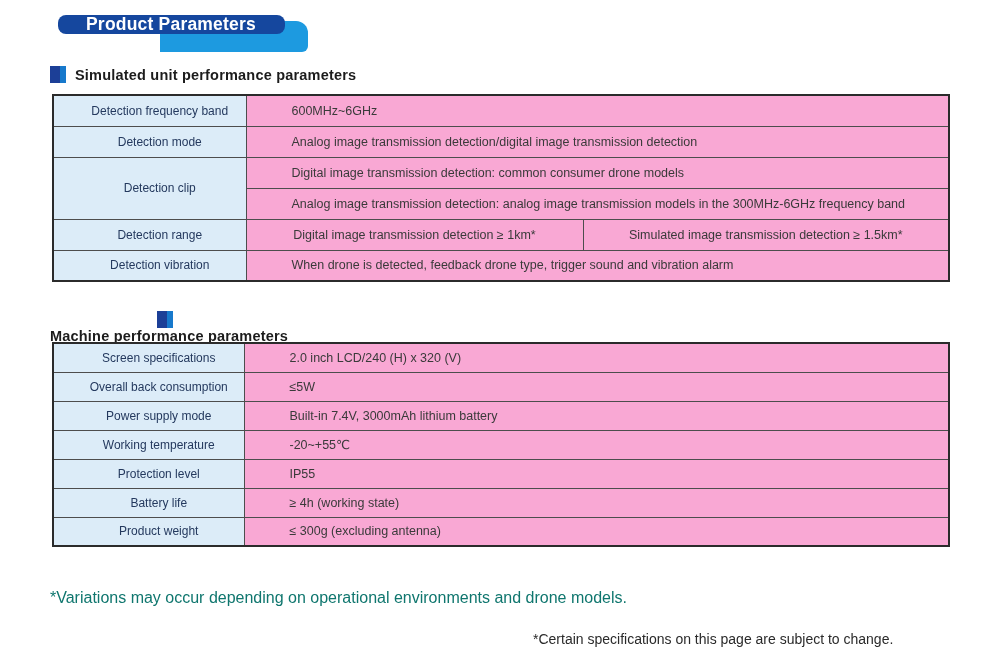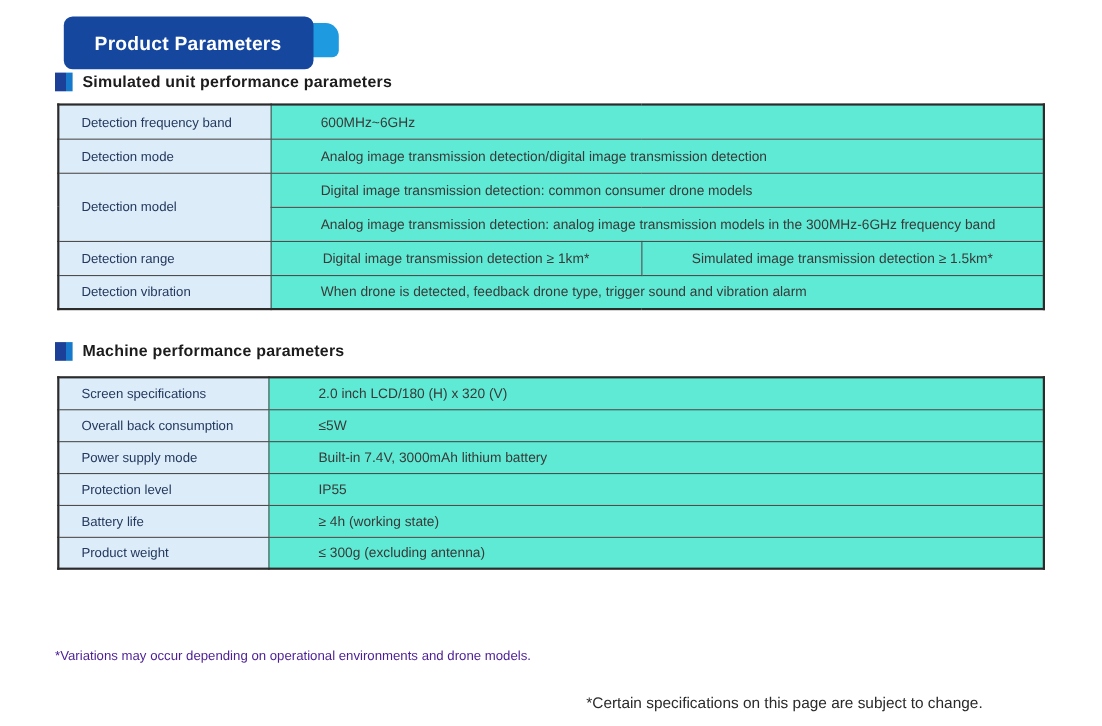--- a/index.html
+++ b/index.html
@@ -10,69 +10,69 @@
     color: #333;
   }
   .page { position: absolute; inset: 0; background: #fff; }
 
   
   .banner-light {
     position: absolute; left: 160px; top: 21px; width: 148px; height: 31px;
     background: #1d9ae0; border-radius: 0 12px 6px 0;
   }
   .banner-dark {
-    position: absolute; left: 58px; top: 15px; width: 227px; height: 48px;
+    position: absolute; left: 58px; top: 15px; width: 227px; height: 19px;
     background: #15479e; border-radius: 8px;
     display: flex; align-items: center; padding-left: 28px;
   }
   .banner-dark .banner-title {
     color: #ffffff; font-size: 17.5px; font-weight: bold; letter-spacing: 0.2px;
   }
 
   
   .section-header { position: absolute; left: 50px; display: flex; align-items: center; }
   .section-header .sq-icon {
     width: 16px; height: 17px; margin-right: 9px; flex: 0 0 auto;
     background: linear-gradient(to right, #1c3f97 0 60%, #1779cc 60% 100%);
   }
   .section-header .section-title {
     font-size: 14.5px; font-weight: bold; color: #1c1c1c; letter-spacing: 0.2px;
   }
   #sec1-header { top: 66px; }
-  #sec2-header { top: 311px; }
+  #sec2-header { top: 311px; flex-direction: column; }
 
   
   table.spec {
     position: absolute; left: 52px; width: 896px;
     border-collapse: collapse; table-layout: fixed;
     border: 2px solid #2b2b2b;
   }
   #detection-table { top: 94px; }
   #machine-table   { top: 342px; }
   table.spec th, table.spec td {
     border: 1px solid #4d4d4d;
     font-weight: normal;
     vertical-align: middle;
   }
   table.spec th {
     background: #dcecf8; color: #24395e;
-    font-size: 12px; text-align: left; padding-left: 20px;
+    font-size: 12px; text-align: center; padding-left: 20px;
   }
   table.spec td {
-    background: #5eead4; color: #3a3a3a;
+    background: #f9a8d4; color: #3a3a3a;
     font-size: 12.5px; text-align: left; padding-left: 45px;
   }
   table.spec td.center { text-align: center; padding-left: 0; }
   #detection-table tr { height: 31px; }
   #machine-table tr   { height: 29px; margin-top: 33px; }
 
   
   .footnote-1 {
     position: absolute; left: 50px; top: 589px;
-    font-size: 12px; color: #4c1d95;
+    font-size: 16px; color: #0f766e;
   }
   .footnote-2 {
     position: absolute; left: 533px; top: 587px;
     font-size: 14px; color: #2a2a2a; margin-top: 44px;
   }
 </style>
 </head>
 <body>
 
 <div class="page">
@@ -96,21 +96,21 @@
     <tbody>
         <tr>
       <th>Detection frequency band</th>
       <td colspan="2">600MHz~6GHz</td>
     </tr>
     <tr>
       <th>Detection mode</th>
       <td colspan="2">Analog image transmission detection/digital image transmission detection</td>
     </tr>
     <tr>
-      <th rowspan="2">Detection model</th>
+      <th rowspan="2">Detection clip</th>
       <td colspan="2">Digital image transmission detection: common consumer drone models</td>
     </tr>
     <tr>
       <td colspan="2">Analog image transmission detection: analog image transmission models in the 300MHz-6GHz frequency band</td>
     </tr>
     <tr>
       <th>Detection range</th>
       <td class="center">Digital image transmission detection ≥ 1km*</td>
       <td class="center">Simulated image transmission detection ≥ 1.5km*</td>
     </tr>
@@ -127,29 +127,33 @@
   </div>
 
   <table class="spec" id="machine-table">
     <colgroup>
         <col style="width:191px">
         <col style="width:705px">
       </colgroup>
     <tbody>
         <tr>
       <th>Screen specifications</th>
-      <td>2.0 inch LCD/180 (H) x 320 (V)</td>
+      <td>2.0 inch LCD/240 (H) x 320 (V)</td>
     </tr>
     <tr>
       <th>Overall back consumption</th>
       <td>≤5W</td>
     </tr>
     <tr>
       <th>Power supply mode</th>
       <td>Built-in 7.4V, 3000mAh lithium battery</td>
+    </tr>
+    <tr>
+      <th>Working temperature</th>
+      <td>-20~+55℃</td>
     </tr>
     <tr>
       <th>Protection level</th>
       <td>IP55</td>
     </tr>
     <tr>
       <th>Battery life</th>
       <td>≥ 4h (working state)</td>
     </tr>
     <tr>

